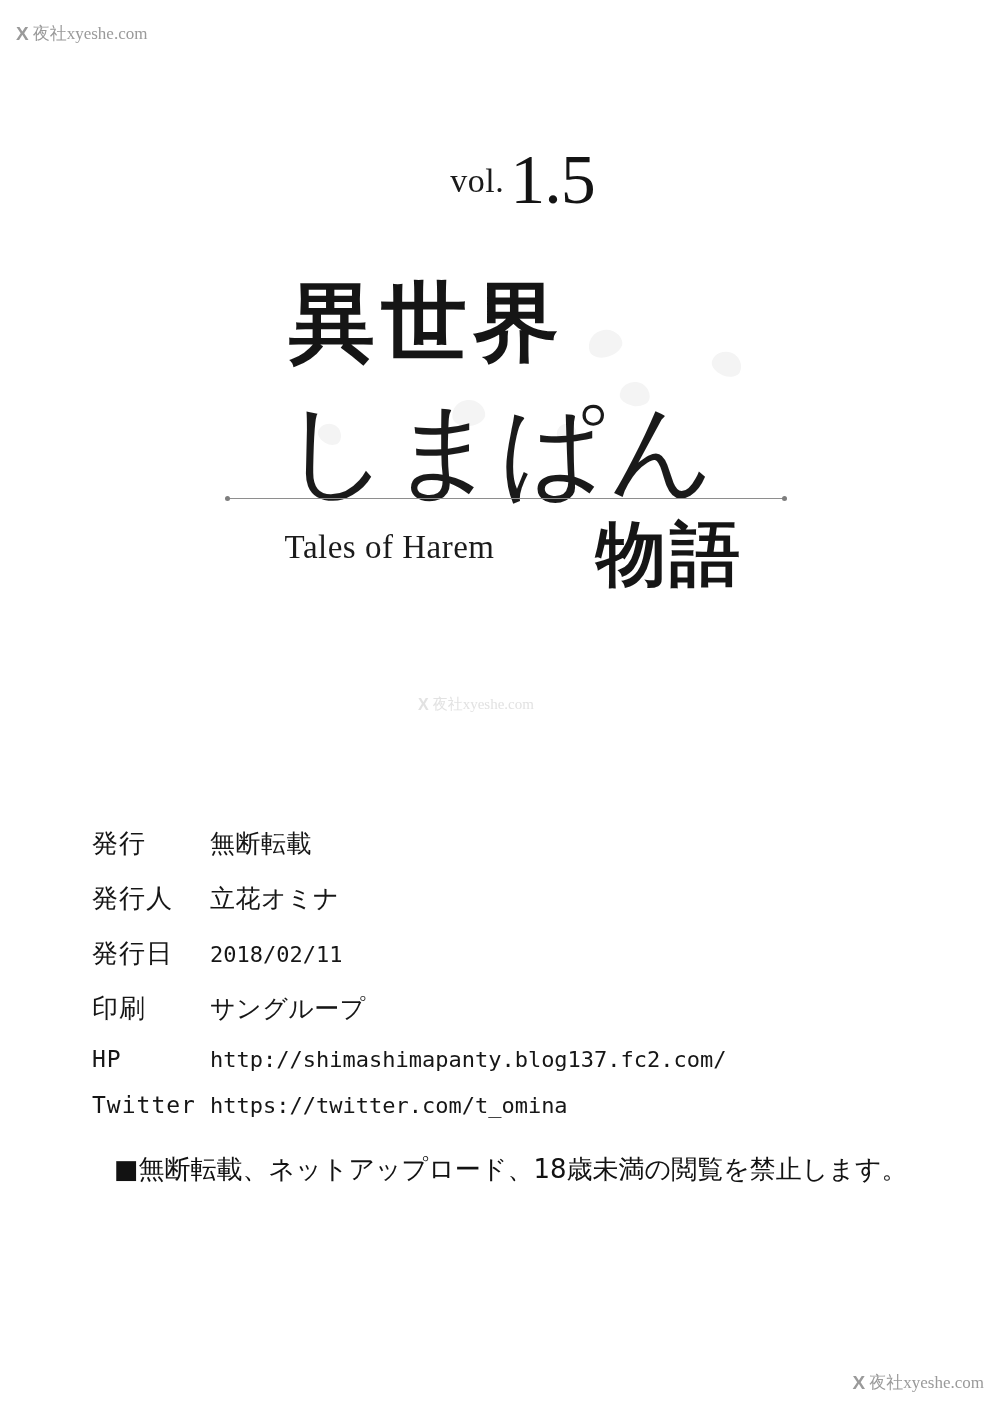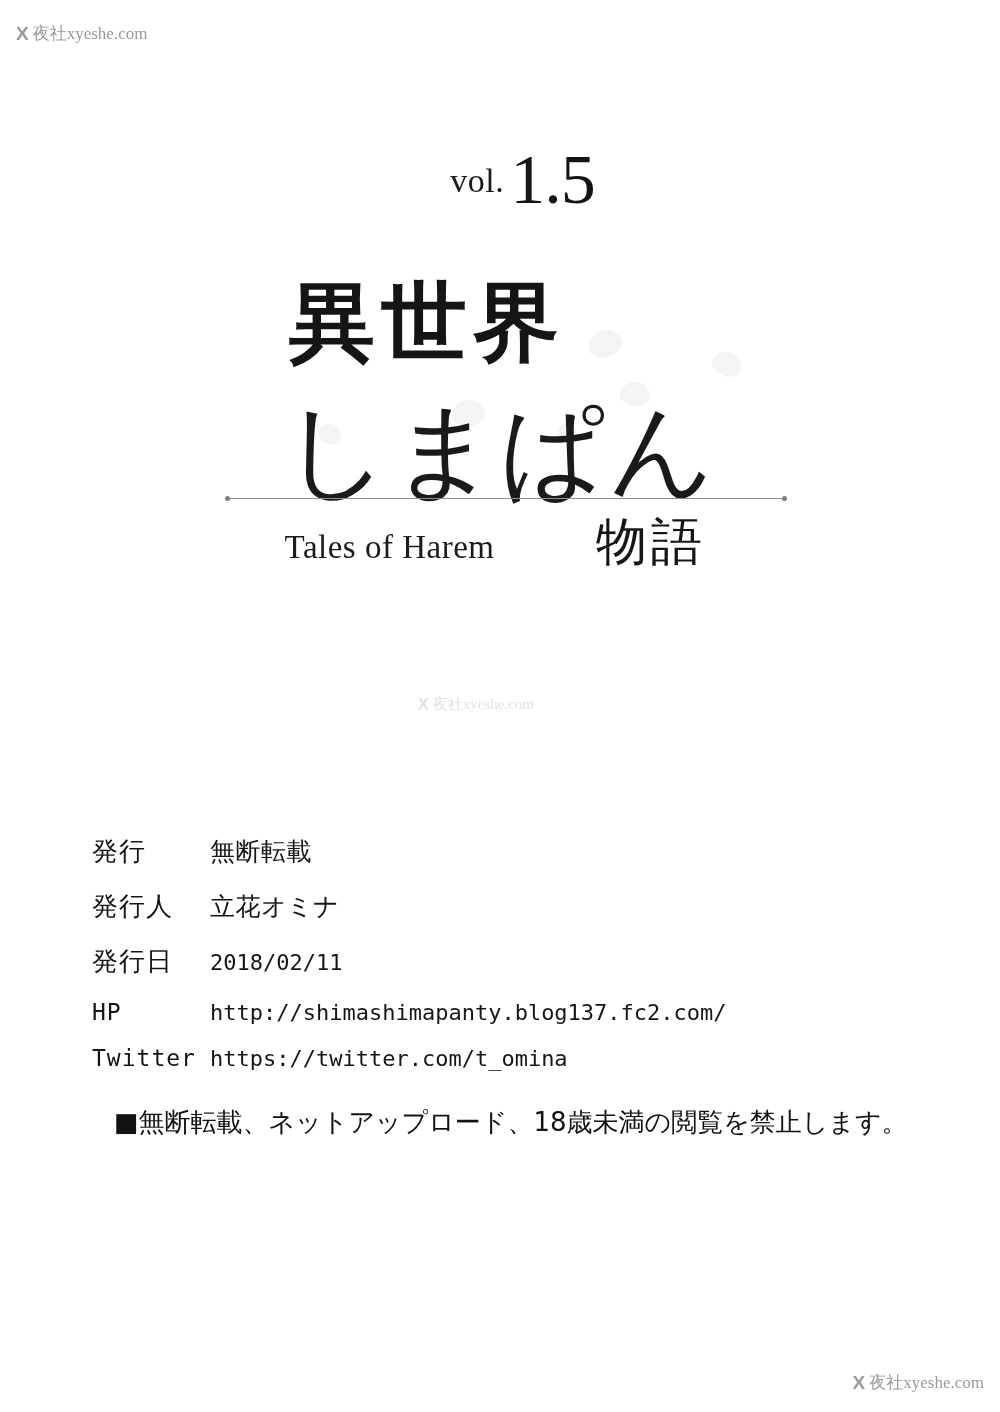--- a/index.html
+++ b/index.html
@@ -148,36 +148,35 @@
     letter-spacing: 0.5px;
     color: #1b1b1b;
     text-indent: -45px;
     margin-top: 23px;
   }
   .title-jp-3 {
     position: absolute;
     left: 596px;
     top: 358px;
     font-family: "DejaVu Sans", sans-serif;
-    font-weight: 400;
-    font-size: 51px;
+    font-weight: 700;
+    font-size: 70px;
     letter-spacing: 4px;
     color: #151515;
     text-align: center;
   }
 
   
   #colophon {
     position: absolute;
     left: 92px;
     top: 826px;
     width: 830px;
     font-family: "DejaVu Sans Mono", monospace;
     color: #161616;
-    margin-top: 8px;
   }
   .cred-row {
     display: flex;
     align-items: baseline;
     margin-bottom: 20px;
   }
   .cred-label {
     flex: 0 0 118px;
     font-family: "DejaVu Sans", sans-serif;
     font-size: 26px;
@@ -246,20 +245,24 @@
     <div class="cred-row">
       <span class="cred-label">発行人</span>
       <span class="cred-value">立花オミナ</span>
     </div>
 
     <div class="cred-row">
       <span class="cred-label">発行日</span>
       <span class="cred-value mono">2018/02/11</span>
     </div>
 
+    <div class="cred-row">
+      <span class="cred-label">印刷</span>
+      <span class="cred-value">サングループ</span>
+    </div>
 
     <div class="cred-row">
       <span class="cred-label mono">HP</span>
       <span class="cred-value mono">http://shimashimapanty.blog137.fc2.com/</span>
     </div>
 
     <div class="cred-row">
       <span class="cred-label mono">Twitter</span>
       <span class="cred-value mono">https://twitter.com/t_omina</span>
     </div>

